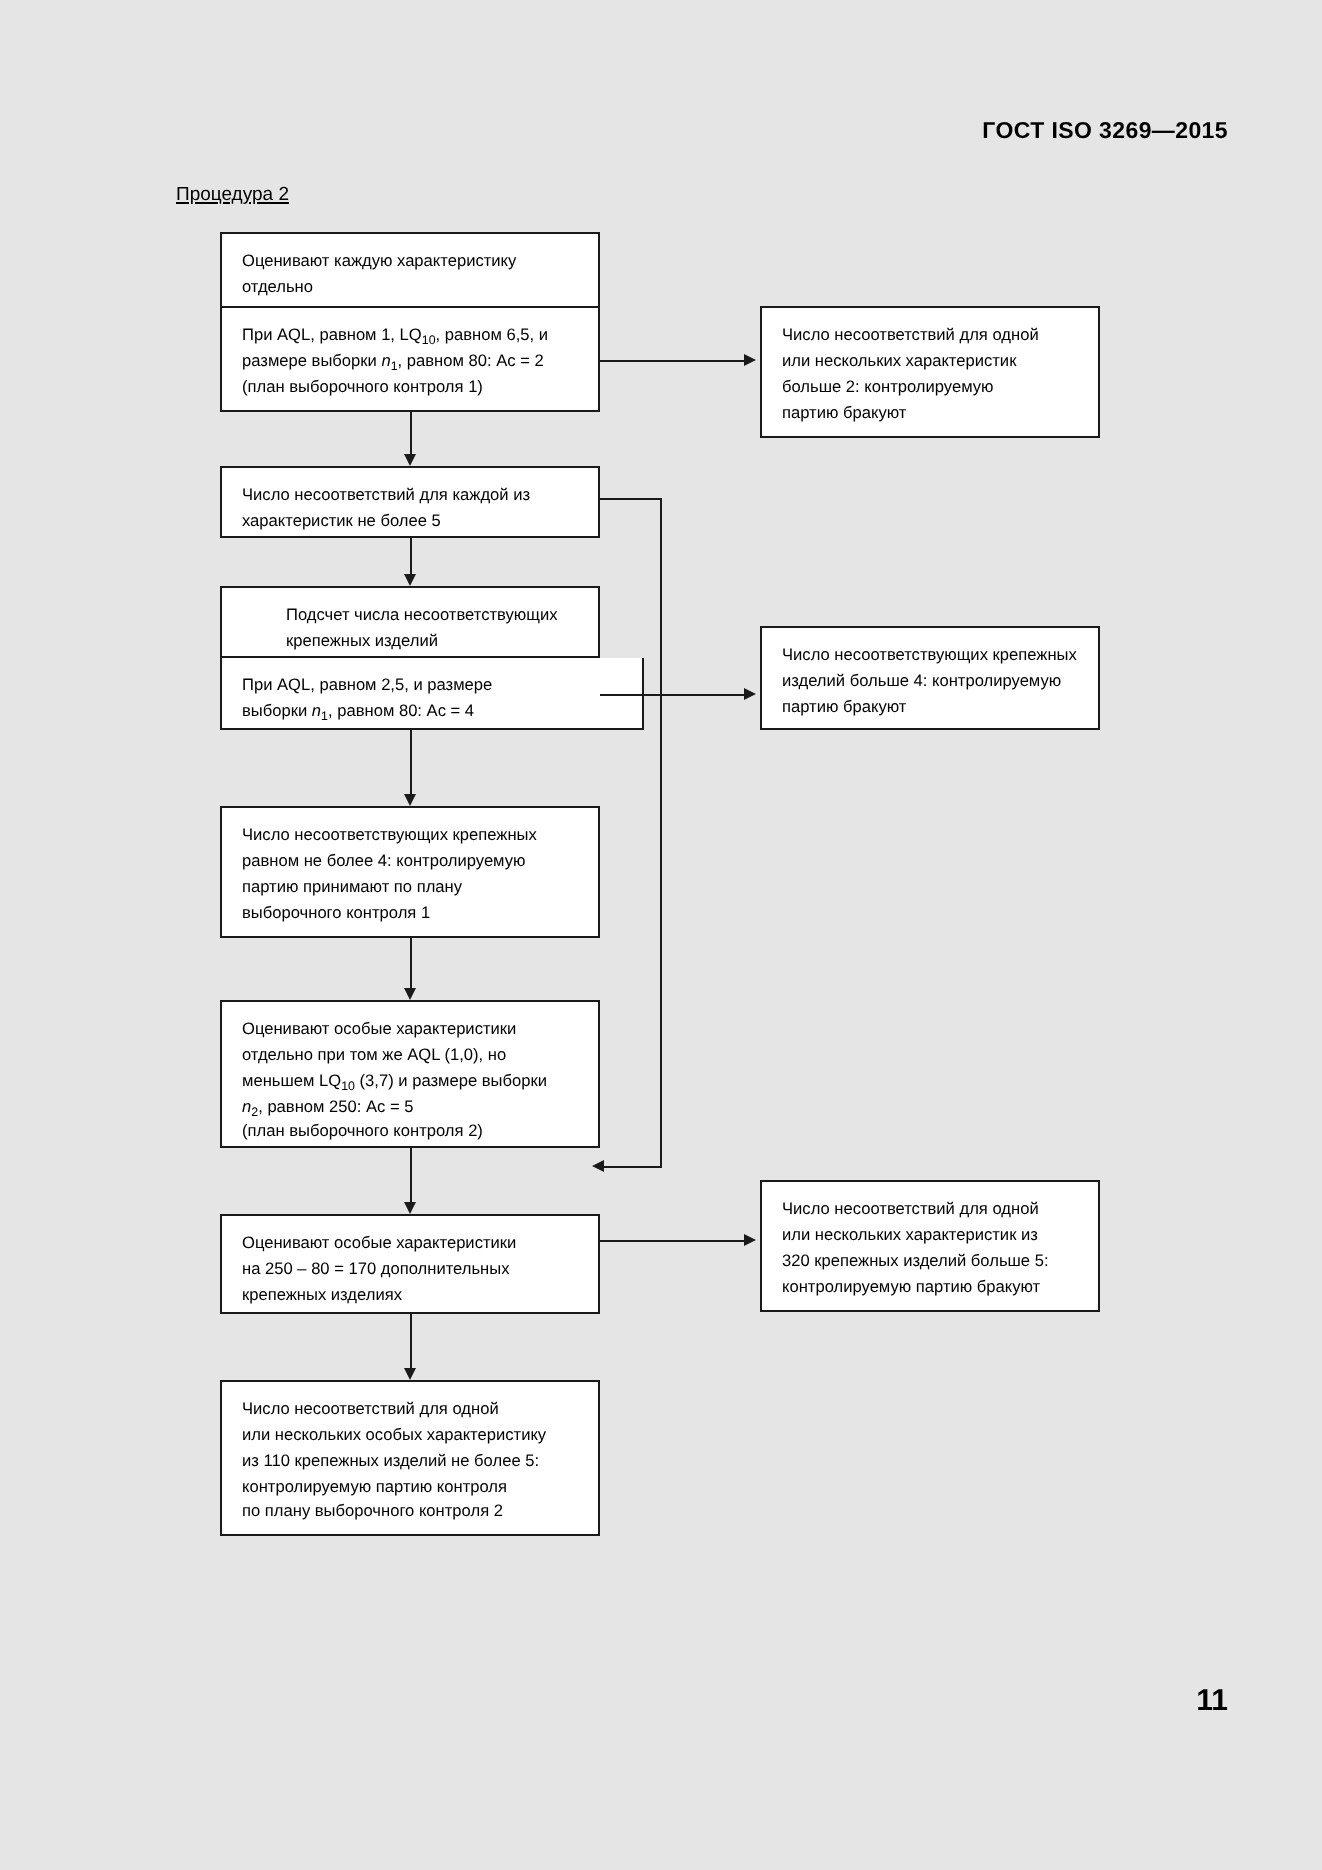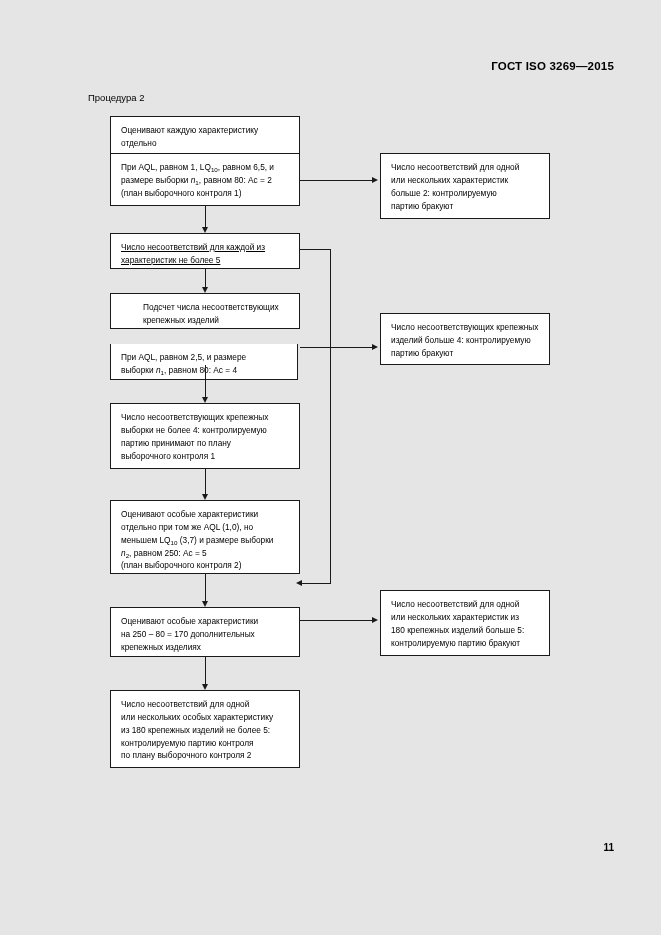--- a/index.html
+++ b/index.html
@@ -31,27 +31,28 @@
     letter-spacing: 0.2px;
     white-space: nowrap;
   }
 
   .proc-title {
     position: absolute;
     left: 88px;
     top: 92px;
     font-size: 9.5px;
     white-space: nowrap;
+    text-decoration: underline;
   }
 
   .page-number {
     position: absolute;
     right: 47px;
     top: 842px;
-    font-size: 10px;
+    font-size: 15px;
     font-weight: bold;
   }
 
   
   .box {
     position: absolute;
     box-sizing: border-box;
     border: 1px solid #1a1a1a;
     background: #ffffff;
     font-size: 8.3px;
@@ -124,38 +125,38 @@
     <div class="line">Оценивают каждую характеристику</div>
     <div class="line">отдельно</div>
   </div>
 
   <div class="box" style="left:110px; top:154px; width:190px; height:52px; border-top:none;">
     <div class="line"><span>При AQL, равном 1, LQ</span><sub>10</sub><span>, равном 6,5, и</span></div>
     <div class="line"><span>размере выборки </span><i class="var">n</i><sub>1</sub><span>, равном 80: Ac = 2</span></div>
     <div class="line">(план выборочного контроля 1)</div>
   </div>
 
-  <div class="box" style="left:110px; top:233px; width:190px; height:36px;text-decoration:underline;">
+  <div class="box" style="left:110px; top:233px; width:190px; height:36px;">
     <div class="line">Число несоответствий для каждой из</div>
     <div class="line">характеристик не более 5</div>
   </div>
 
   <div class="box split-top" style="left:110px; top:293px; width:190px; height:36px;padding-left:32px;">
     <div class="line">Подсчет числа несоответствующих</div>
     <div class="line">крепежных изделий</div>
   </div>
 
-  <div class="box" style="left:110px; top:344px; width:188px; height:36px; border-top:none;">
+  <div class="box" style="left:110px; top:329px; width:212px; height:36px; border-top:none;">
     <div class="line">При AQL, равном 2,5, и размере</div>
     <div class="line"><span>выборки </span><i class="var">n</i><sub>1</sub><span>, равном 80: Ac = 4</span></div>
   </div>
 
   <div class="box" style="left:110px; top:403px; width:190px; height:66px;">
     <div class="line">Число несоответствующих крепежных</div>
-    <div class="line">выборки не более 4: контролируемую</div>
+    <div class="line">равном не более 4: контролируемую</div>
     <div class="line">партию принимают по плану</div>
     <div class="line">выборочного контроля 1</div>
   </div>
 
   <div class="box" style="left:110px; top:500px; width:190px; height:74px;">
     <div class="line">Оценивают особые характеристики</div>
     <div class="line">отдельно при том же AQL (1,0), но</div>
     <div class="line"><span>меньшем LQ</span><sub>10</sub><span> (3,7) и размере выборки</span></div>
     <div class="line"><i class="var">n</i><sub>2</sub><span>, равном 250: Ac = 5</span></div>
     <div class="line">(план выборочного контроля 2)</div>
@@ -163,42 +164,42 @@
 
   <div class="box" style="left:110px; top:607px; width:190px; height:50px;">
     <div class="line">Оценивают особые характеристики</div>
     <div class="line">на 250 – 80 = 170 дополнительных</div>
     <div class="line">крепежных изделиях</div>
   </div>
 
   <div class="box" style="left:110px; top:690px; width:190px; height:78px;">
     <div class="line">Число несоответствий для одной</div>
     <div class="line">или нескольких особых характеристику</div>
-    <div class="line">из 180 крепежных изделий не более 5:</div>
+    <div class="line">из 110 крепежных изделий не более 5:</div>
     <div class="line">контролируемую партию контроля</div>
     <div class="line">по плану выборочного контроля 2</div>
   </div>
 
   <div class="box" style="left:380px; top:153px; width:170px; height:66px;">
     <div class="line">Число несоответствий для одной</div>
     <div class="line">или нескольких характеристик</div>
     <div class="line">больше 2: контролируемую</div>
     <div class="line">партию бракуют</div>
   </div>
 
   <div class="box" style="left:380px; top:313px; width:170px; height:52px;">
     <div class="line">Число несоответствующих крепежных</div>
     <div class="line">изделий больше 4: контролируемую</div>
     <div class="line">партию бракуют</div>
   </div>
 
   <div class="box" style="left:380px; top:590px; width:170px; height:66px;">
     <div class="line">Число несоответствий для одной</div>
     <div class="line">или нескольких характеристик из</div>
-    <div class="line">180 крепежных изделий больше 5:</div>
+    <div class="line">320 крепежных изделий больше 5:</div>
     <div class="line">контролируемую партию бракуют</div>
   </div>
 
   <div class="vline" style="left:205px; top:206px; height:21px;"></div>
   <div class="arrow-down" style="left:201.5px; top:227px;"></div>
 
   <div class="hline" style="left:300px; top:180px; width:72px;"></div>
   <div class="arrow-right" style="left:372px; top:176.5px;"></div>
 
   <div class="vline" style="left:205px; top:269px; height:18px;"></div>

